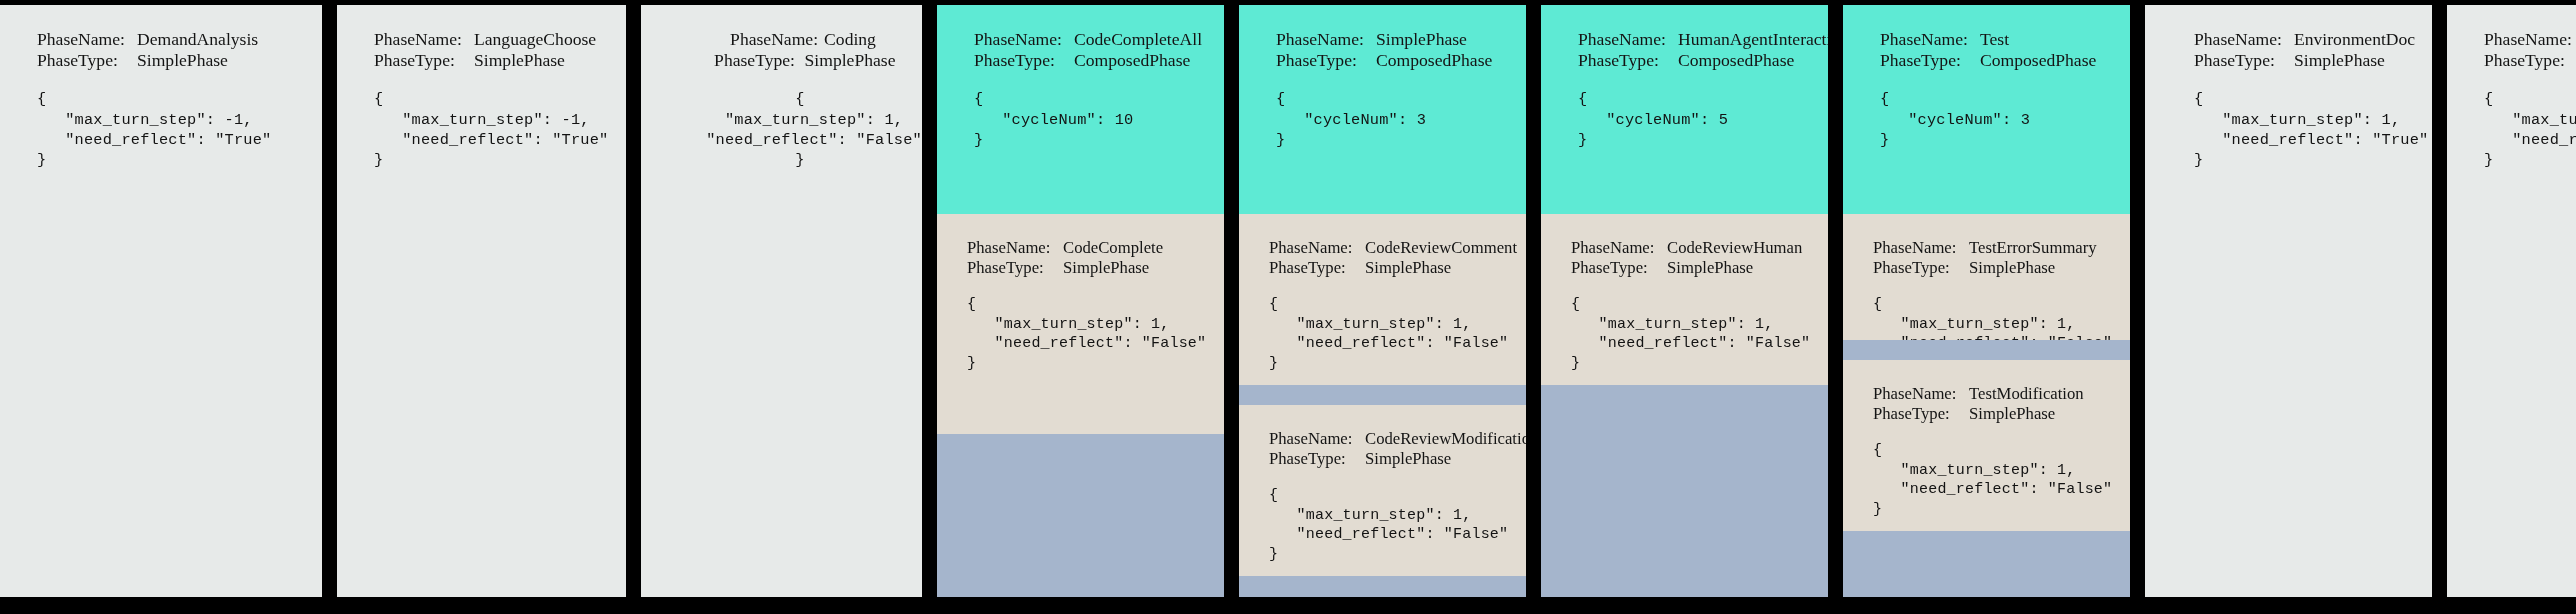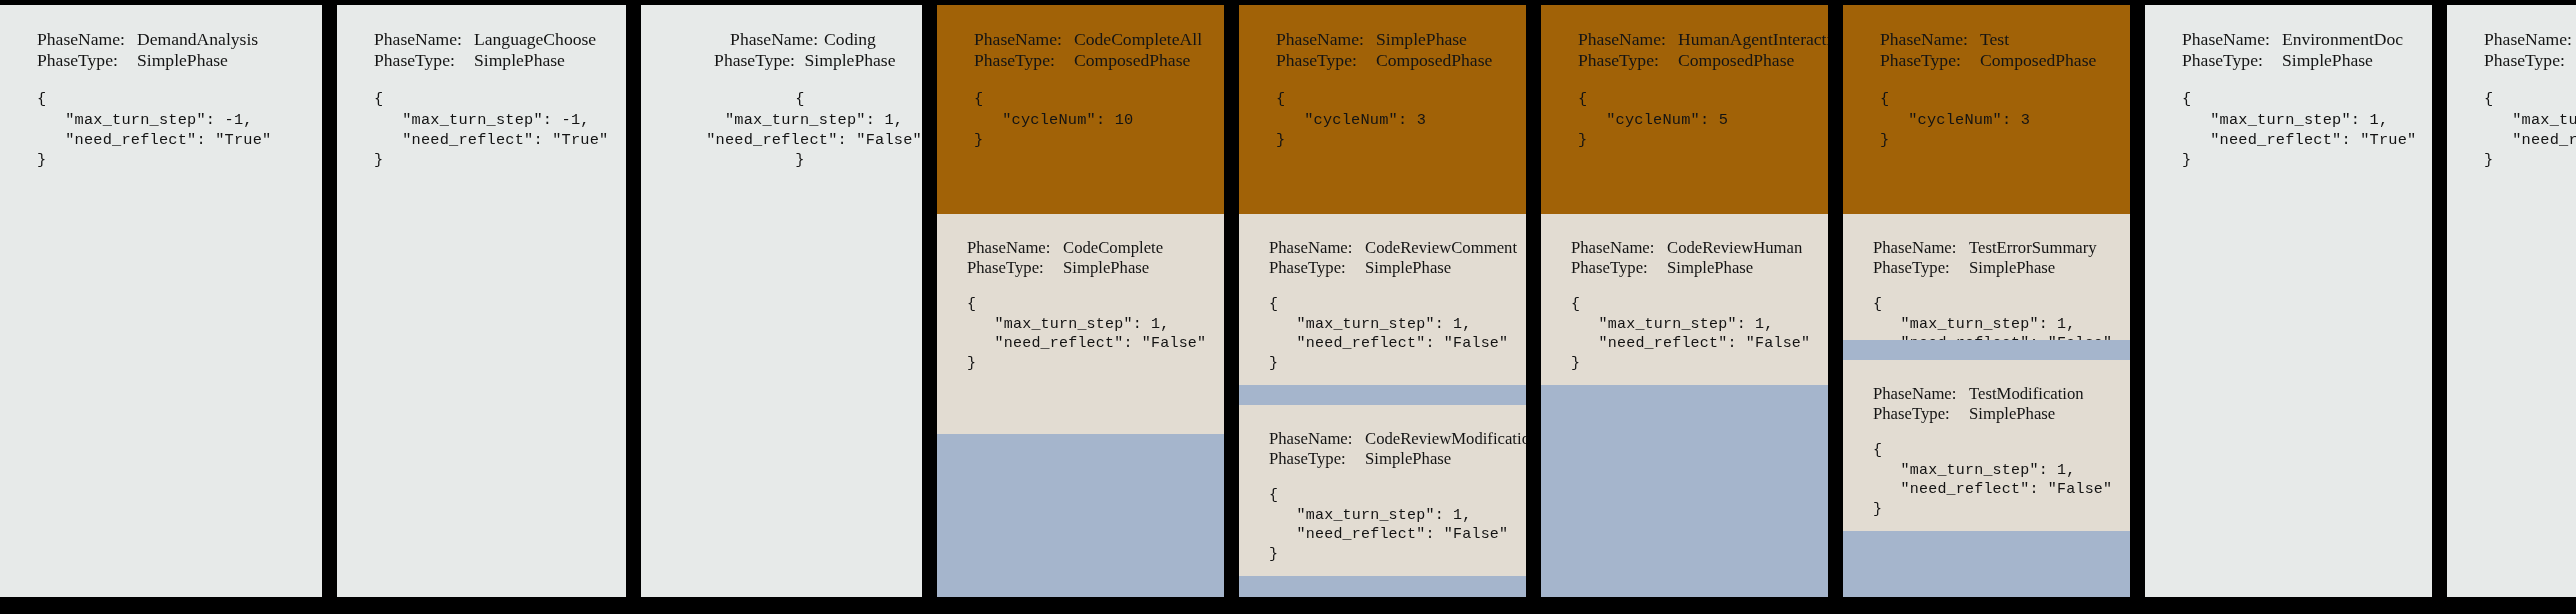--- a/index.html
+++ b/index.html
@@ -28,21 +28,21 @@
     background: #e7eae9;
     display: flex;
     flex-direction: column;
     overflow: hidden;
     flex: 0 0 auto;
     margin-right: 15px;
   }
   .card:last-child { margin-right: 0; }
 
   .card.simple  { background: #e7eae9; }
-  .card.composed{ background: #a16207; }
+  .card.composed{ background: #5eead4; }
 
   
   .phase-head {
     font-family: "Liberation Serif", "DejaVu Serif", serif;
     font-size: 17.6px;
     line-height: 21px;
     color: #141414;
     white-space: nowrap;
   }
   .phase-row { display: block; }
@@ -242,21 +242,21 @@
           <div class="phase-row"><span class="phase-key">PhaseName:</span><span class="phase-val">TestModification</span></div>
           <div class="phase-row"><span class="phase-key">PhaseType:</span><span class="phase-val">SimplePhase</span></div>
         </div>
         <pre class="json-block">{
    "max_turn_step": 1,
    "need_reflect": "False"
 }</pre>
       </div>
       <div class="sub-tail"></div>
     </div>
-    <div class="card simple" style="flex-basis: 287px;">
+    <div class="card simple" style="flex-basis: 287px; padding-left: 12px;">
       <div class="pane">
         <div class="phase-head">
           <div class="phase-row"><span class="phase-key">PhaseName:</span><span class="phase-val">EnvironmentDoc</span></div>
           <div class="phase-row"><span class="phase-key">PhaseType:</span><span class="phase-val">SimplePhase</span></div>
         </div>
         <pre class="json-block">{
    "max_turn_step": 1,
    "need_reflect": "True"
 }</pre>
       </div>

